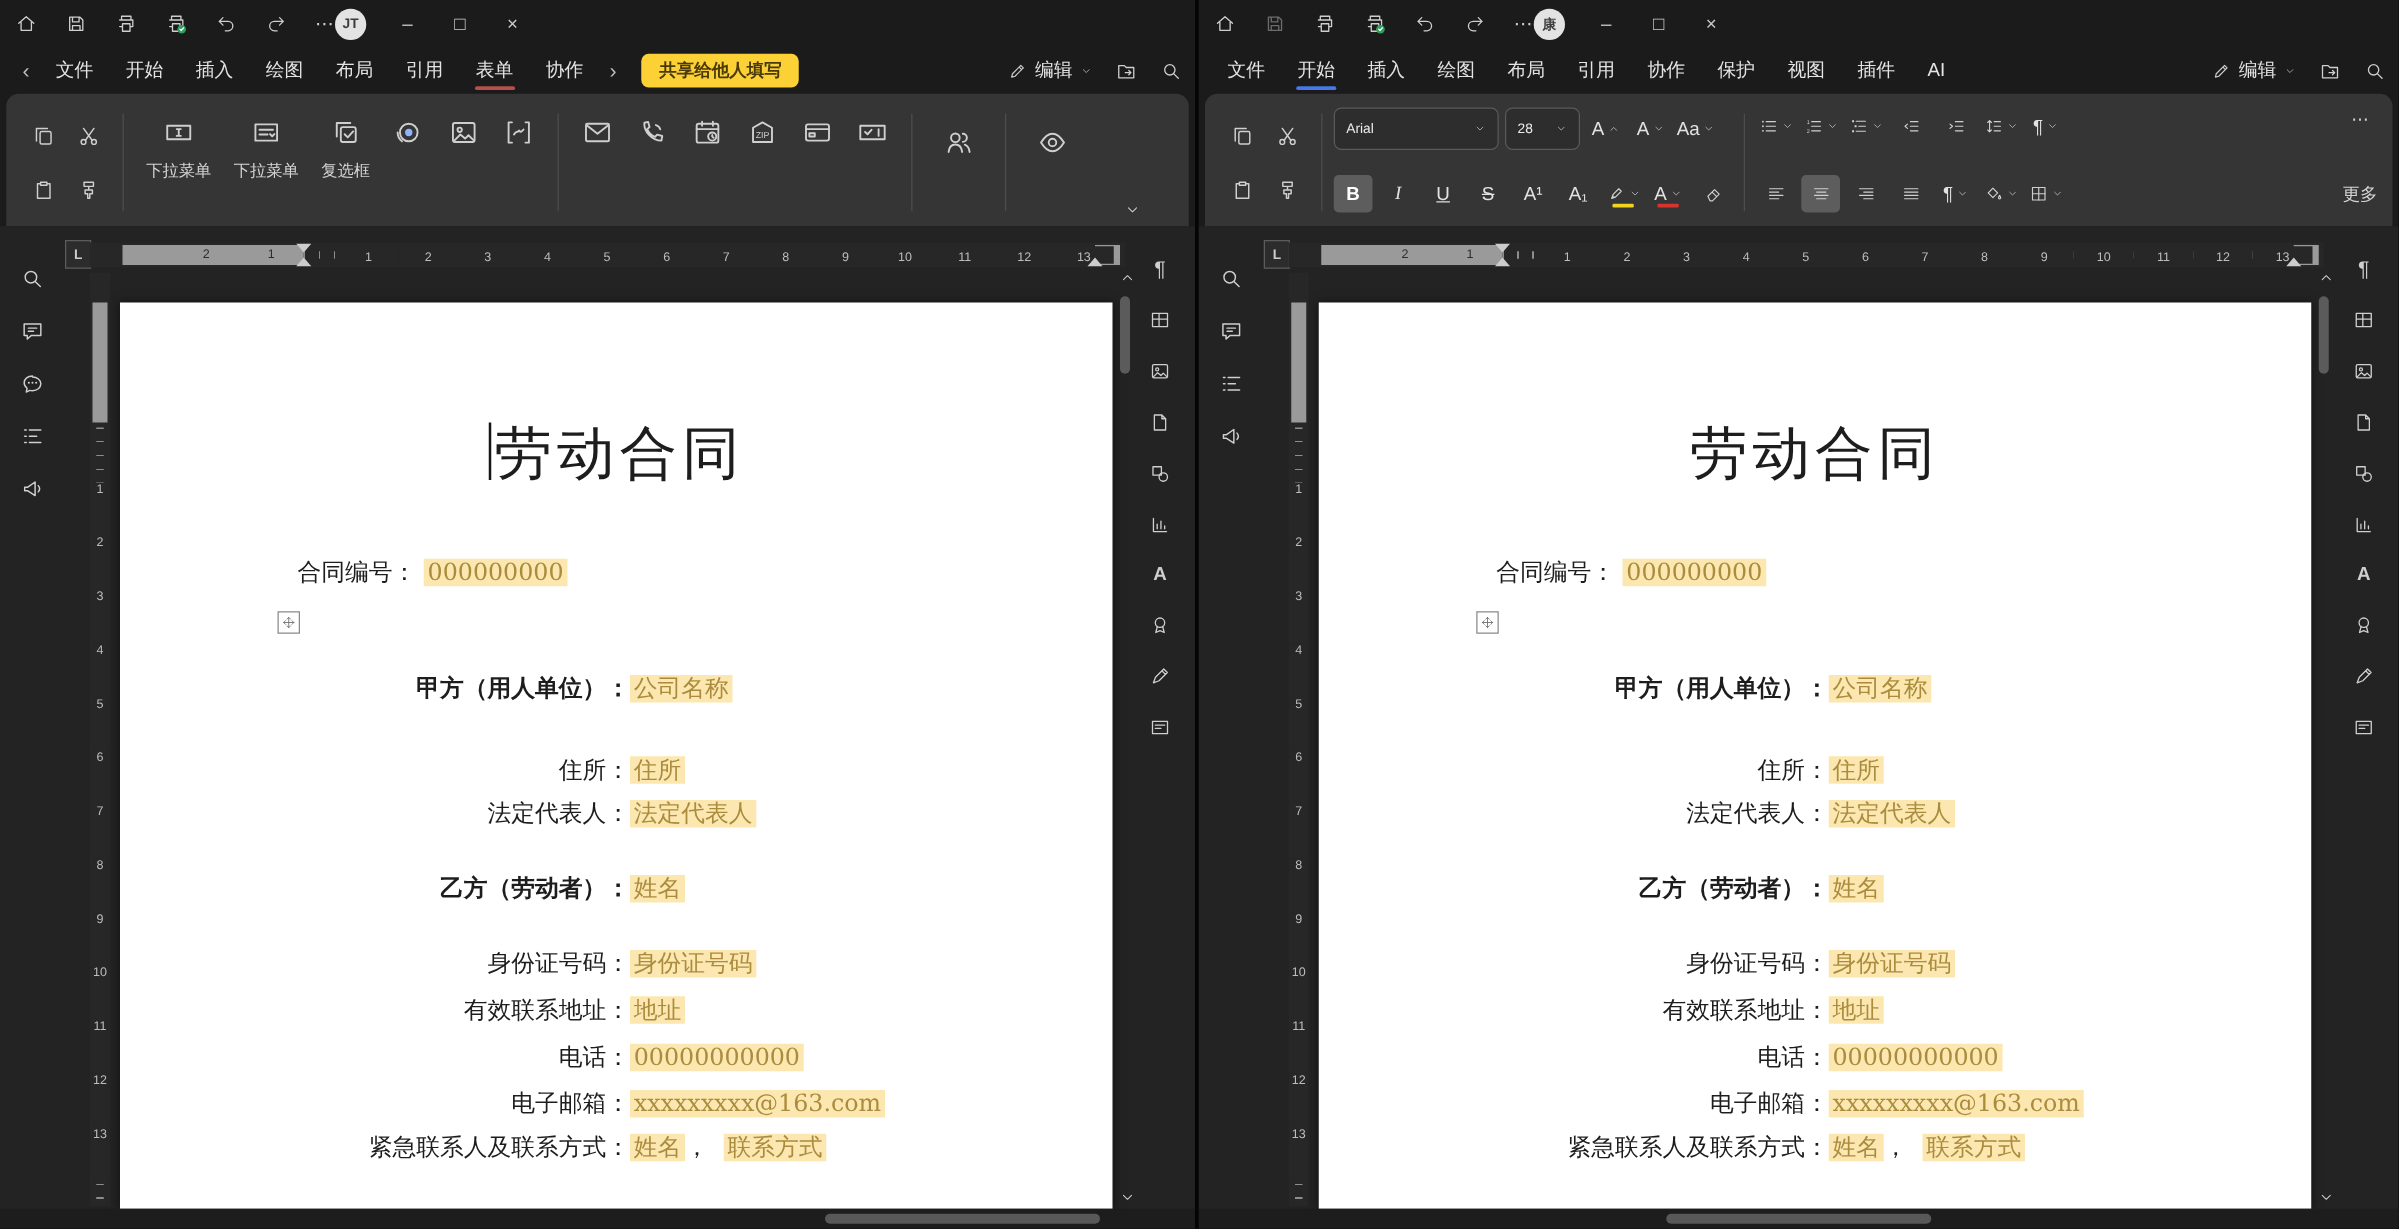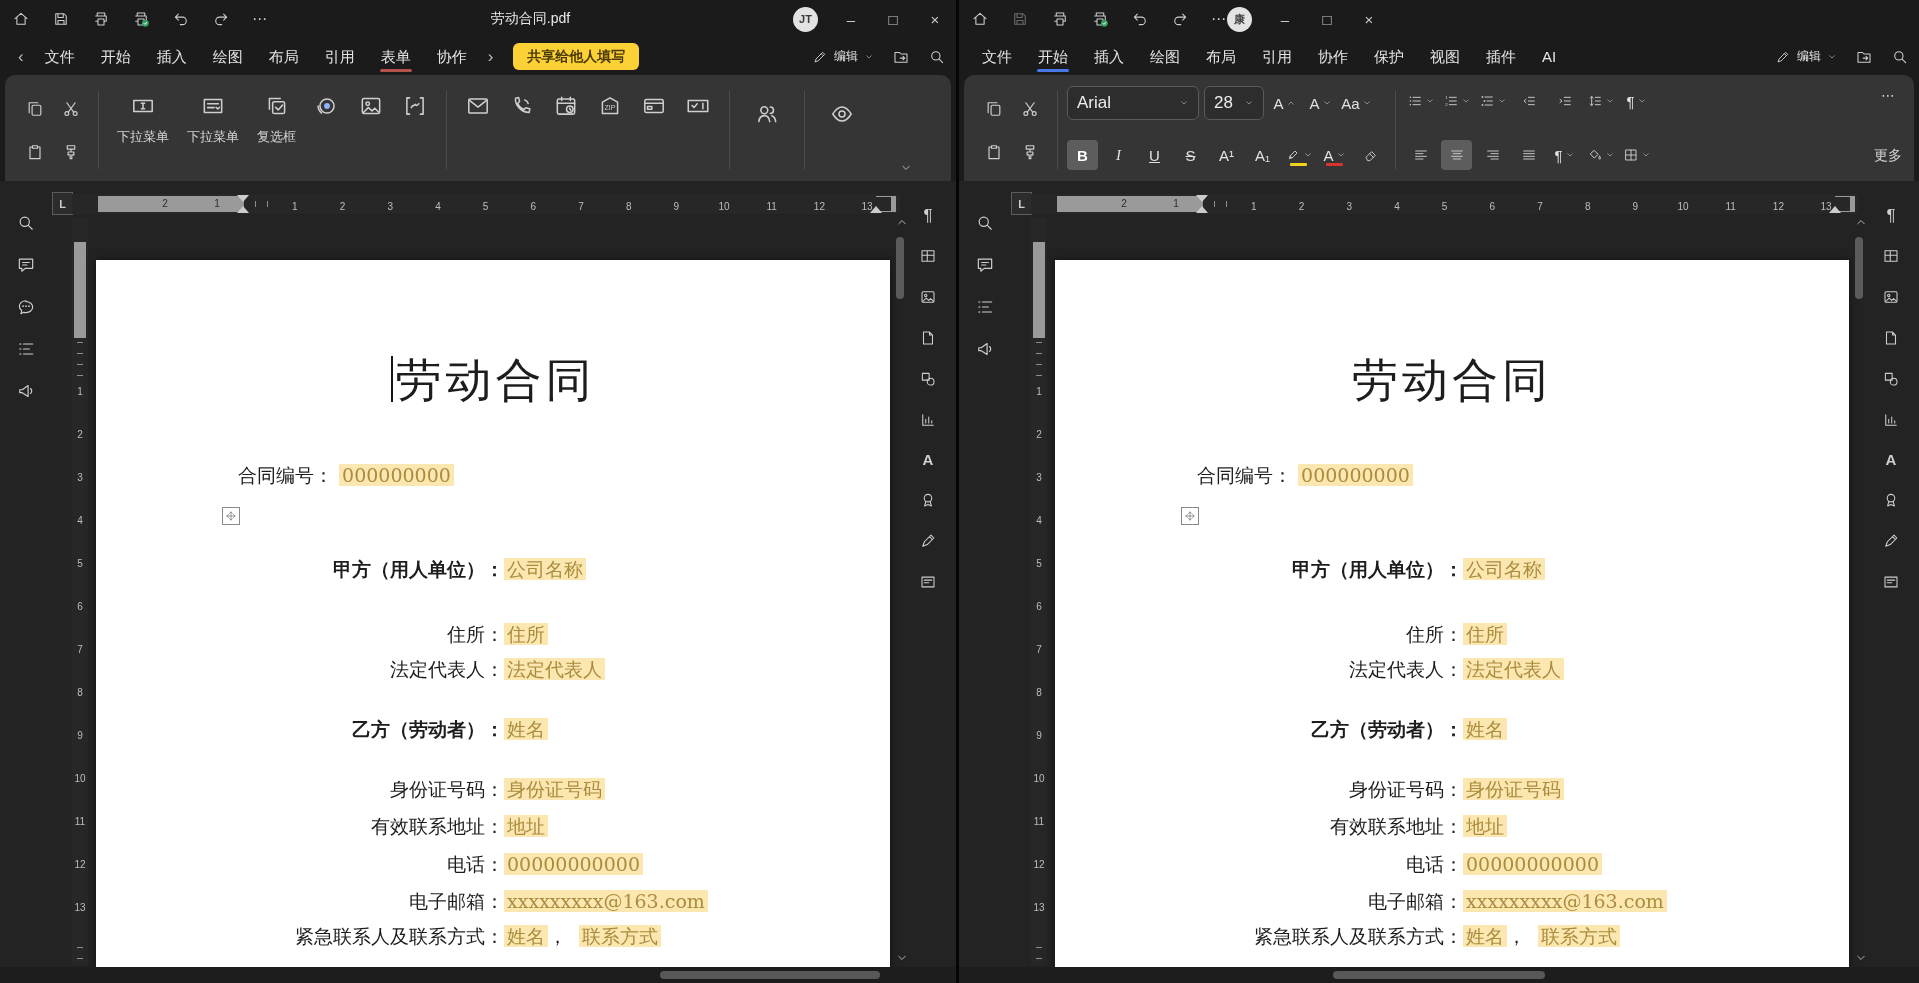--- a/index.html
+++ b/index.html
@@ -29,39 +29,39 @@
   
   .menubar { height:37px; display:flex; align-items:center; padding:0 10px; background:#1b1b1b; }
   .mchev { color:#bdbdbd; font-size:17px; padding:0 8px; }
   .mnav { display:flex; align-items:center; }
   .mitem { position:relative; font-size:15px; color:#e4e4e4; padding:0 13px; line-height:34px; white-space:nowrap; }
   .mitem.selected::after { content:""; position:absolute; left:12px; right:12px; bottom:2px; height:3px;
                            border-radius:2px; background:var(--sel); }
   .share { margin-left:12px; height:27px; padding:0 14px; border:none; border-radius:6px;
            background:#fcd136; color:#4a3a07; font-size:14px; font-weight:bold; }
   .mb-right { margin-left:auto; display:flex; align-items:center; gap:18px; }
-  .editbtn { display:flex; align-items:center; gap:6px; color:#e4e4e4; font-size:12px; }
+  .editbtn { display:flex; align-items:center; gap:6px; color:#e4e4e4; font-size:15px; }
 
   
   .ribbon { position:relative; margin:0 5px; height:106px; background:#353535; border-radius:10px 10px 0 0;
             display:flex; align-items:stretch; padding:8px 12px 4px; color:#d4d4d4; }
   .vdiv { width:1px; background:#4d4d4d; margin:8px 9px; }
   .clipgrid { display:grid; grid-template-columns:36px 36px; grid-template-rows:1fr 1fr; place-items:center; padding:4px 0; }
   .bigbtn { display:flex; flex-direction:column; align-items:center; padding:10px 9px 0; gap:9px; }
   .bigbtn .blab { font-size:13px; color:#d4d4d4; white-space:nowrap; }
   .solo { padding:18px 15px 0; }
   .rib-collapse { position:absolute; right:38px; bottom:6px; }
   .chev { width:10px; height:10px; }
   .chevup { transform:rotate(180deg); }
 
   
   .rb-col { display:flex; flex-direction:column; justify-content:space-between; padding:3px 0 7px; }
   .rb-row { display:flex; align-items:center; gap:5px; }
   .combo { height:30px; background:#2d2d2d; border:1px solid #5a5a5a; border-radius:6px;
-           display:flex; align-items:center; justify-content:space-between; padding:16px 9px; font-size:17px; color:#ececec; }
+           display:flex; align-items:center; justify-content:space-between; padding:16px 9px; font-size:11px; color:#ececec; }
   .combo.fname { width:132px; }
   .combo.fsize { width:60px; }
   .fbtn { min-width:31px; height:30px; display:flex; align-items:center; justify-content:center;
           border-radius:4px; font-size:15px; color:#e2e2e2; position:relative; gap:2px; }
   .fbtn.active { background:#5d5d5d; color:#fff; }
   .fbtn .bI { font-family:"Liberation Serif","DejaVu Serif",serif; font-style:italic; }
   .fbtn .bB { font-weight:bold; }
   .fbtn .bU { text-decoration:underline; }
   .fbtn .bS { text-decoration:line-through; }
   .colorbar { position:absolute; left:7px; right:7px; bottom:4px; height:3.5px; border-radius:1px; }
@@ -98,21 +98,21 @@
           border-left:6px solid transparent; border-right:6px solid transparent; border-bottom:7px solid #cccccc; }
 
   .vruler { position:absolute; left:72px; top:37px; bottom:18px; width:16px; background:#272727; }
   .vband { position:absolute; left:2px; right:2px; top:24px; height:96px; background:#9a9a9a; }
   .vticks { position:absolute; left:5px; width:6px; top:124px; bottom:0;
             background:repeating-linear-gradient(180deg,#8d8d8d 0 1px,transparent 1px 11px); }
   .vnums { position:absolute; left:0; right:0; top:168px; }
   .vnums .vn { display:block; height:43px; text-align:center; font-size:10px; color:#bdbdbd; line-height:12px; background:#272727; }
 
   .page { position:absolute; left:96px; top:61px; width:794px; bottom:16px; background:#ffffff;
-          box-shadow:0 0 8px rgba(0,0,0,.55); overflow:hidden;margin-top:18px; }
+          box-shadow:0 0 8px rgba(0,0,0,.55); overflow:hidden; }
   .docpage { position:relative; width:100%; height:100%;
              font-family:"DejaVu Serif","Liberation Serif",serif; color:#1d1d1d; }
   .doc-title { position:absolute; top:90px; left:0; right:0; text-align:center; font-size:46px; letter-spacing:4px; white-space:nowrap; }
   .doc-cursor { display:inline-block; width:2px; height:46px; background:#161616; vertical-align:-6px; margin-right:3px; }
   .doc-no { position:absolute; top:203px; left:142px; font-size:19px; white-space:nowrap; }
   .hl { background:#fbe7af; color:#ab8c3e; padding:0 3px; }
   .hl:empty { display:none; }
   .sep:empty { display:none; }
   .doc-handle { position:absolute; top:247px; left:126px; width:18px; height:18px; border:1px solid #8a8a8a;
                 background:#fff; display:flex; align-items:center; justify-content:center; }
@@ -382,21 +382,20 @@
               <use href="#sy-undo"></use>
             </svg>
           </span>
         <span>
             <svg class="icn i18">
               <use href="#sy-redo"></use>
             </svg>
           </span>
         <span class="tb-dots">⋯</span>
       </div>
-      <div class="tb-title">劳动合同.pdf</div>
       <div class="tb-right">
         <span class="avatar">JT</span>
         <span class="wctrl">–</span>
         <span class="wctrl">□</span>
         <span class="wctrl">×</span>
       </div>
     </div>
 
     <div class="menubar">
       <span class="mchev">‹</span>

